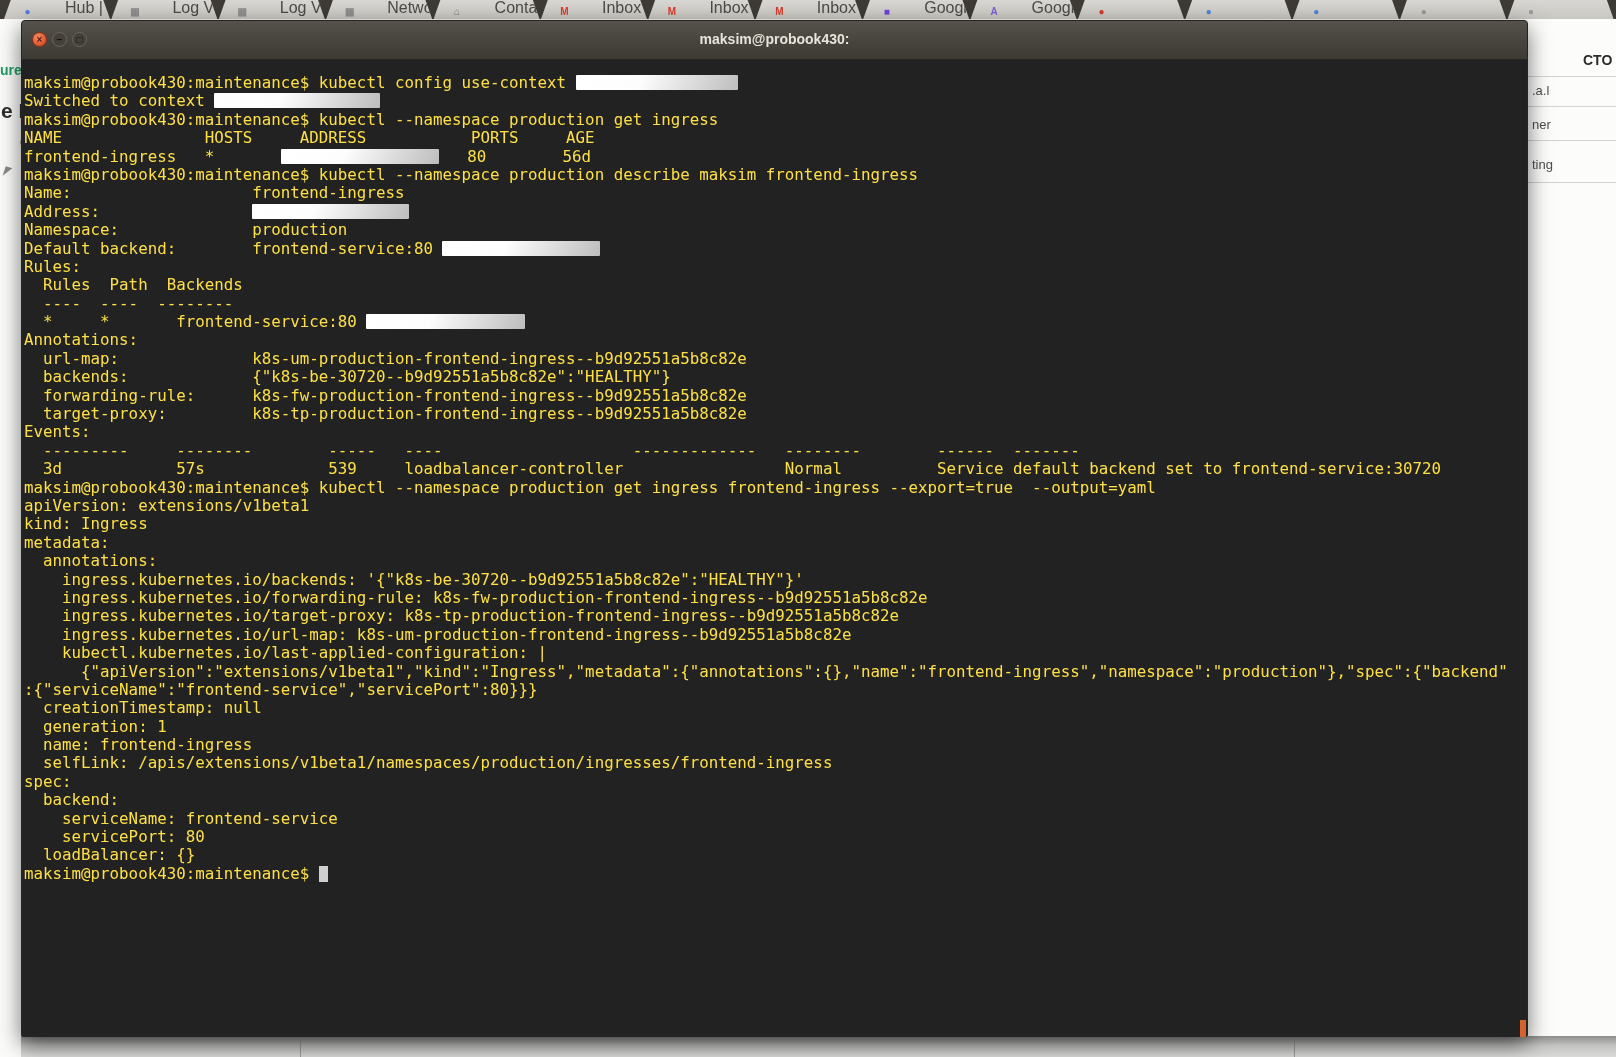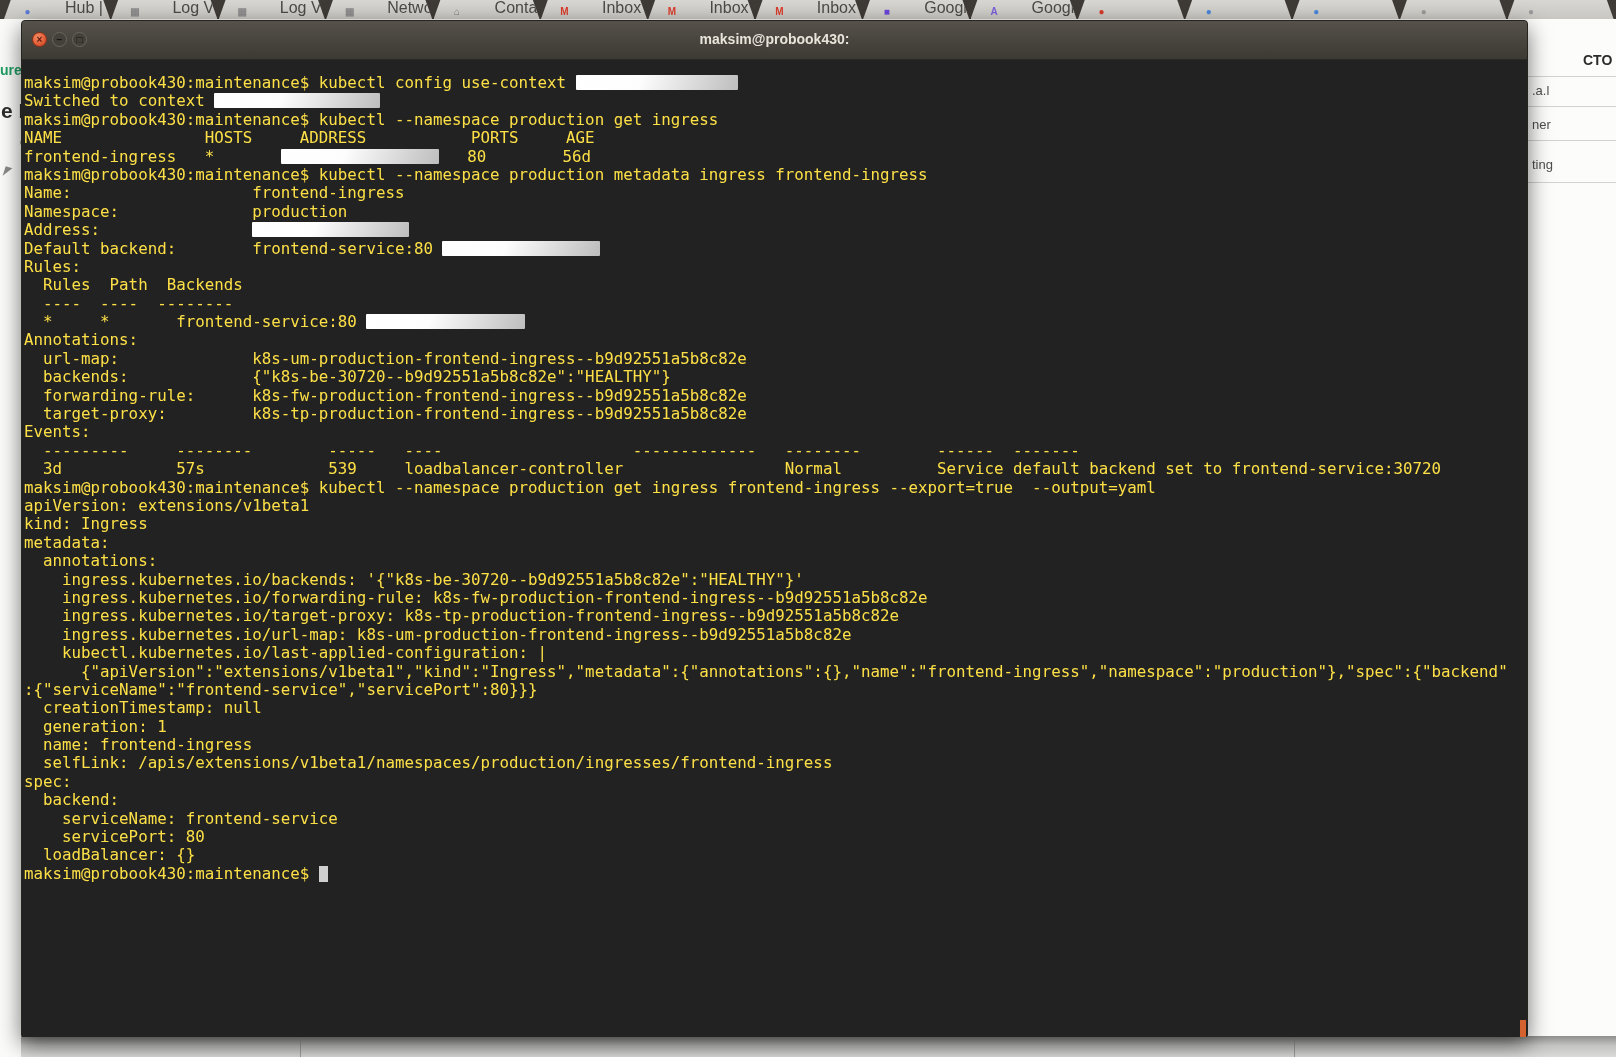--- a/index.html
+++ b/index.html
@@ -155,24 +155,24 @@
       </div>
       <div class="title">maksim@probook430:</div>
     </div>
     <div class="tbody">
       <div>
           <div class="tl"><span>maksim@probook430:maintenance$ kubectl config use-context </span><span class="redact" style="width: 162px;"></span></div>
           <div class="tl"><span>Switched to context </span><span class="redact" style="width: 166px;"></span></div>
           <div class="tl"><span>maksim@probook430:maintenance$ kubectl --namespace production get ingress</span></div>
           <div class="tl"><span>NAME               HOSTS     ADDRESS           PORTS     AGE</span></div>
           <div class="tl"><span>frontend-ingress   *       </span><span class="redact" style="width: 158px;"></span><span>   80        56d</span></div>
-          <div class="tl"><span>maksim@probook430:maintenance$ kubectl --namespace production metadata ingress frontend-ingress</span></div>
+          <div class="tl"><span>maksim@probook430:maintenance$ kubectl --namespace production describe maksim frontend-ingress</span></div>
           <div class="tl"><span>Name:                   frontend-ingress</span></div>
+          <div class="tl"><span>Address:                </span><span class="redact" style="width: 157px;"></span></div>
           <div class="tl"><span>Namespace:              production</span></div>
-          <div class="tl"><span>Address:                </span><span class="redact" style="width: 157px;"></span></div>
           <div class="tl"><span>Default backend:        frontend-service:80 </span><span class="redact" style="width: 158px;"></span></div>
           <div class="tl"><span>Rules:</span></div>
           <div class="tl"><span>  Rules  Path  Backends</span></div>
           <div class="tl"><span>  ----  ----  --------</span></div>
           <div class="tl"><span>  *     *       frontend-service:80 </span><span class="redact" style="width: 159px;"></span></div>
           <div class="tl"><span>Annotations:</span></div>
           <div class="tl"><span>  url-map:              k8s-um-production-frontend-ingress--b9d92551a5b8c82e</span></div>
           <div class="tl"><span>  backends:             {"k8s-be-30720--b9d92551a5b8c82e":"HEALTHY"}</span></div>
           <div class="tl"><span>  forwarding-rule:      k8s-fw-production-frontend-ingress--b9d92551a5b8c82e</span></div>
           <div class="tl"><span>  target-proxy:         k8s-tp-production-frontend-ingress--b9d92551a5b8c82e</span></div>

